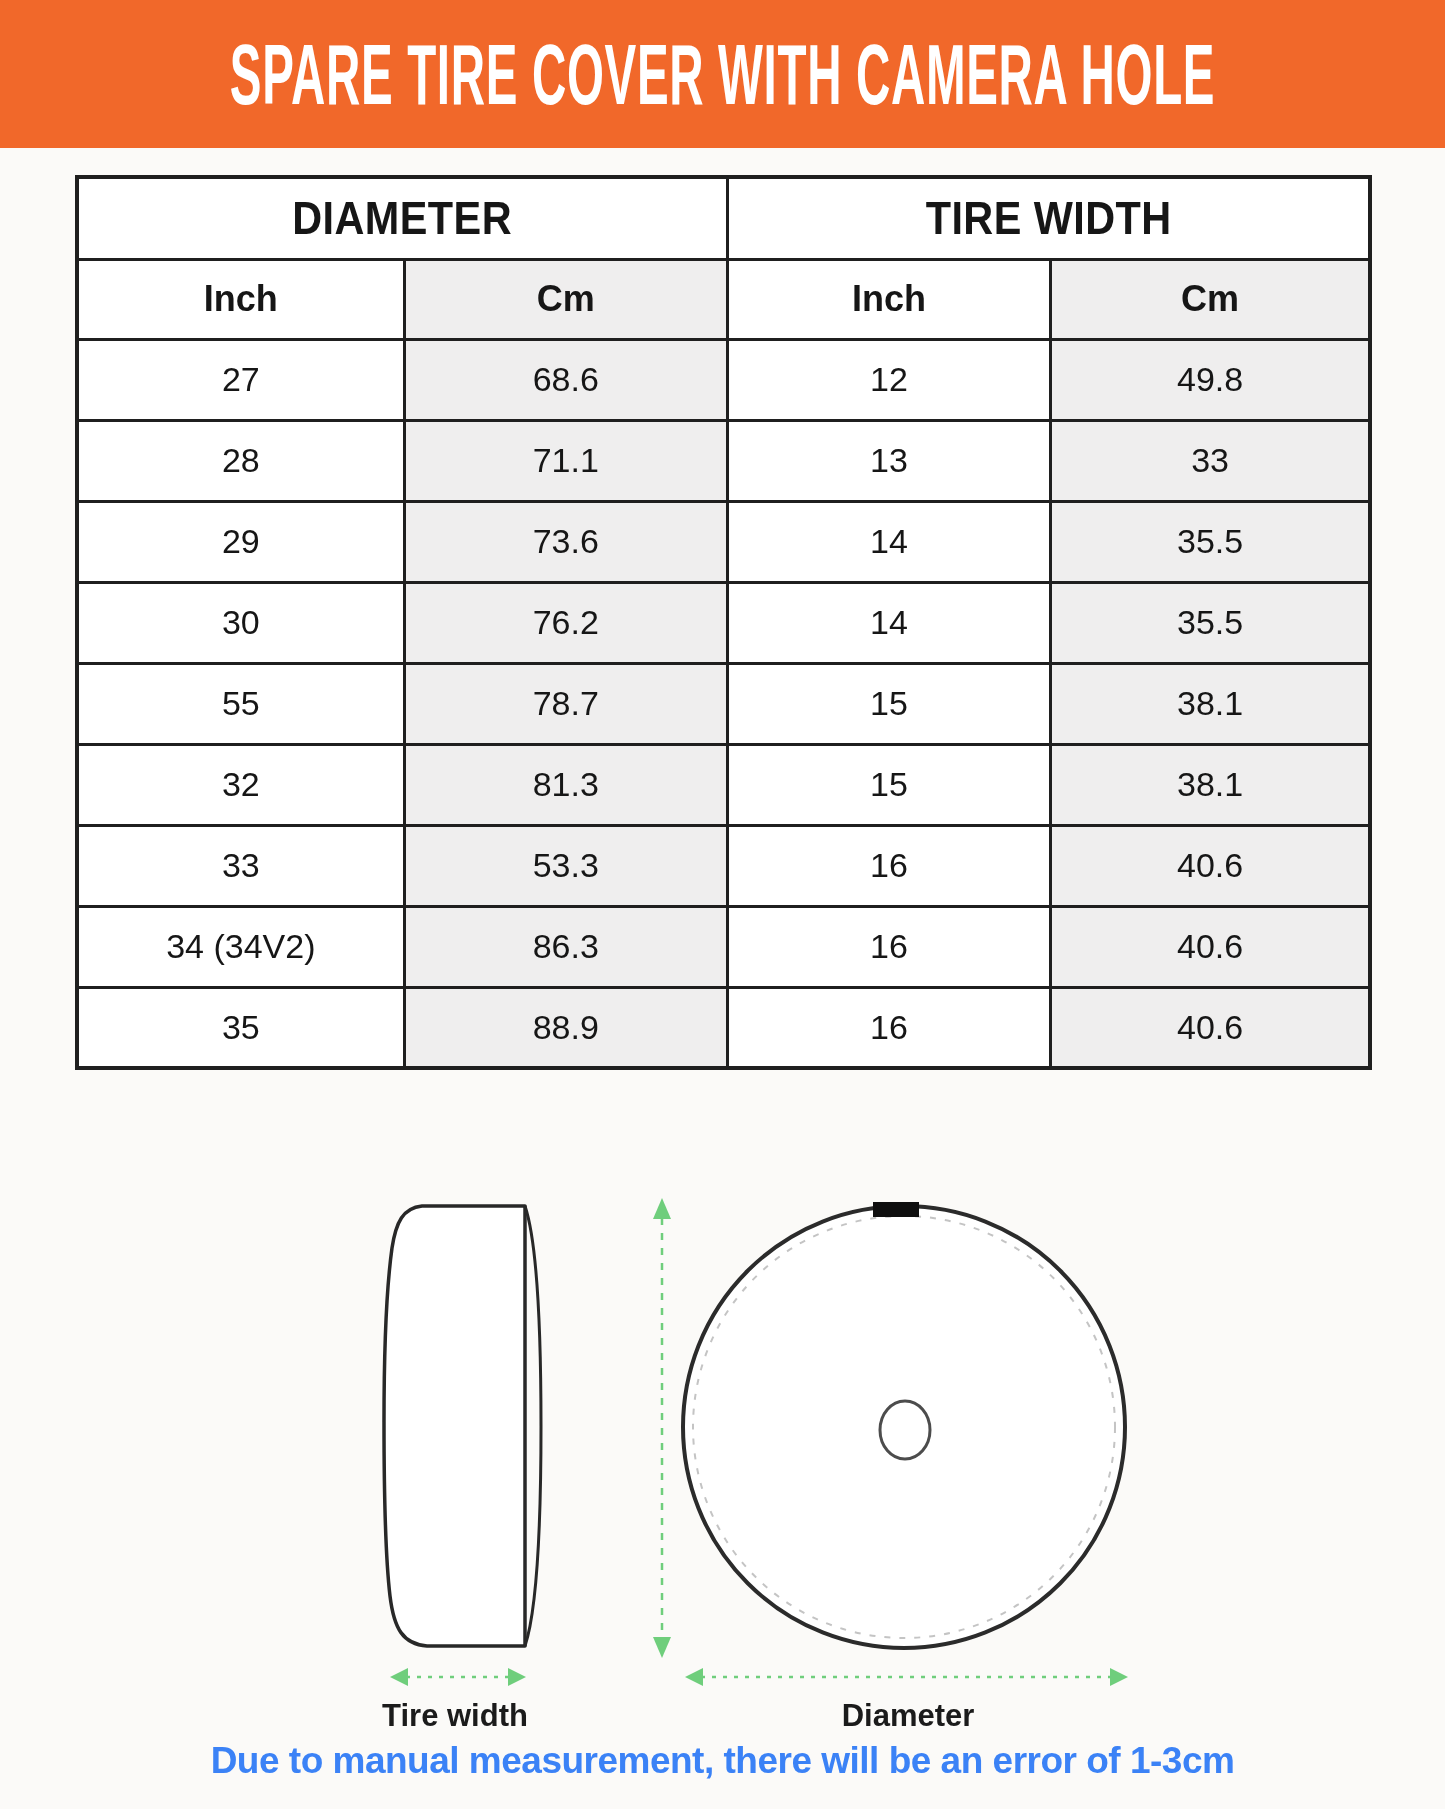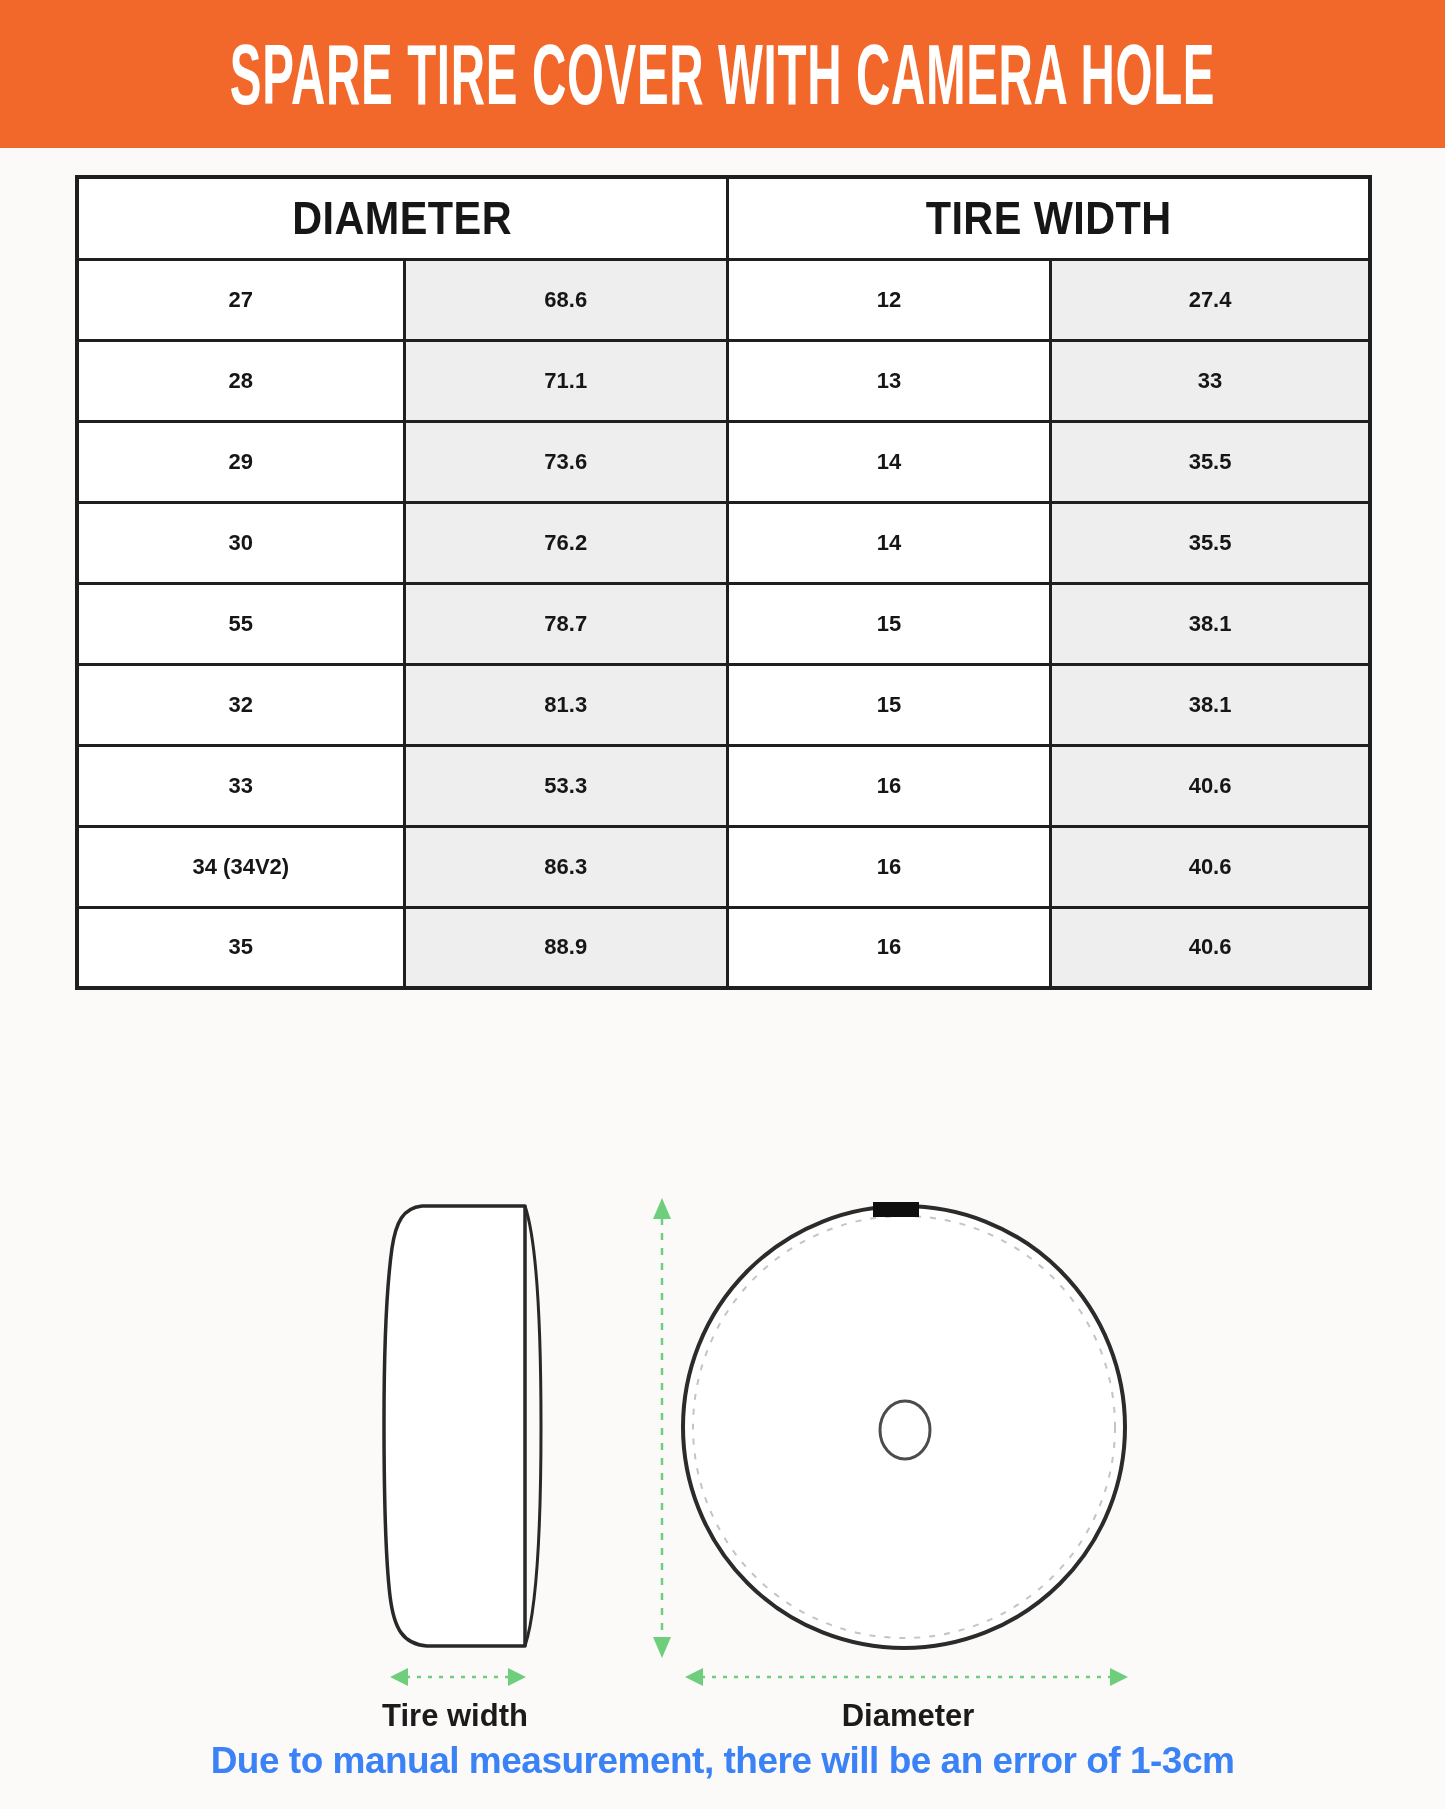--- a/index.html
+++ b/index.html
@@ -49,21 +49,21 @@
   .sub-row      { height: 80px; }
   .data-row     { height: 81px; }
   .group-th span {
     display: inline-block;
     font-size: 46px; font-weight: 800;
     letter-spacing: 0.5px;
     transform: scaleX(0.9);
     transform-origin: center center;
   }
   .sub-th { font-size: 36px; font-weight: 700; }
-  .size-table td { font-size: 22px; font-weight: 700; margin-top: 21px; }
+  .size-table td { font-size: 34px; font-weight: 400; margin-top: 21px; }
   .col-cm { background: #EFEEEE; }
   .col-inch { background: #ffffff; }
 
   
   .diagram {
     position: absolute; left: 0; top: 1150px;
     width: 1445px; height: 560px;
   }
   .diag-label {
     position: absolute;
@@ -101,27 +101,33 @@
       <col style="width:25.3%">
         <col style="width:25%">
         <col style="width:25%">
         <col style="width:24.7%">
     </colgroup>
     <thead>
       <tr class="group-row">
         <th colspan="2" class="group-th"><span>DIAMETER</span></th>
         <th colspan="2" class="group-th"><span>TIRE WIDTH</span></th>
       </tr>
+      <tr class="sub-row">
+        <th class="sub-th col-inch">Inch</th>
+        <th class="sub-th col-cm">Cm</th>
+        <th class="sub-th col-inch">Inch</th>
+        <th class="sub-th col-cm">Cm</th>
+      </tr>
     </thead>
     <tbody>
       <tr class="data-row">
         <td class="col-inch">27</td>
         <td class="col-cm">68.6</td>
         <td class="col-inch">12</td>
-        <td class="col-cm">27.4</td>
+        <td class="col-cm">49.8</td>
       </tr>
       <tr class="data-row">
         <td class="col-inch">28</td>
         <td class="col-cm">71.1</td>
         <td class="col-inch">13</td>
         <td class="col-cm">33</td>
       </tr>
       <tr class="data-row">
         <td class="col-inch">29</td>
         <td class="col-cm">73.6</td>

